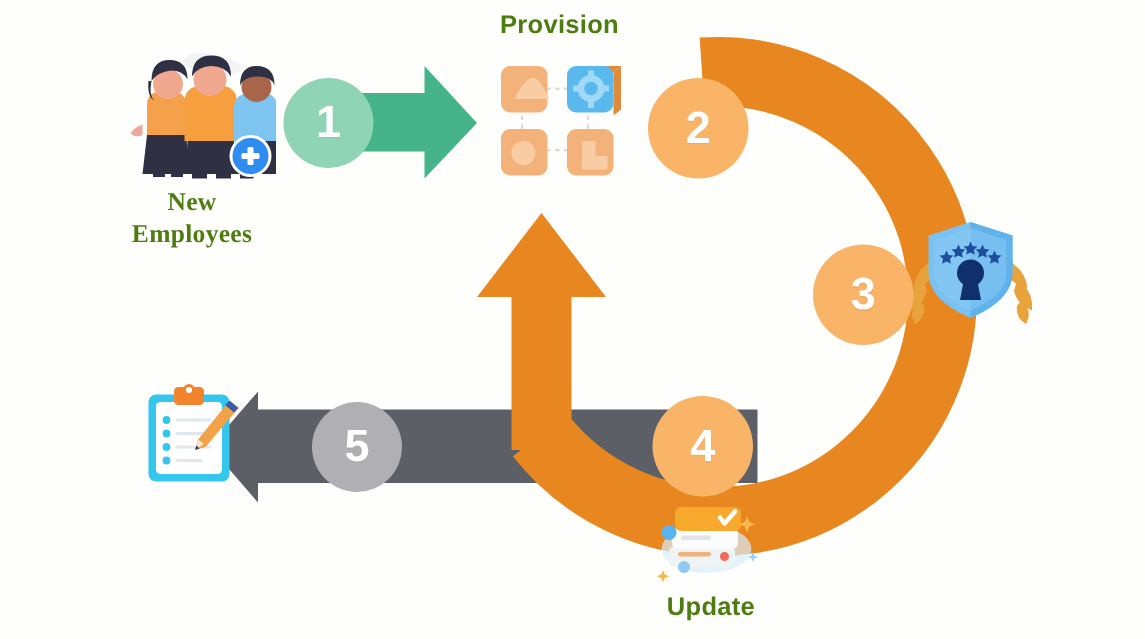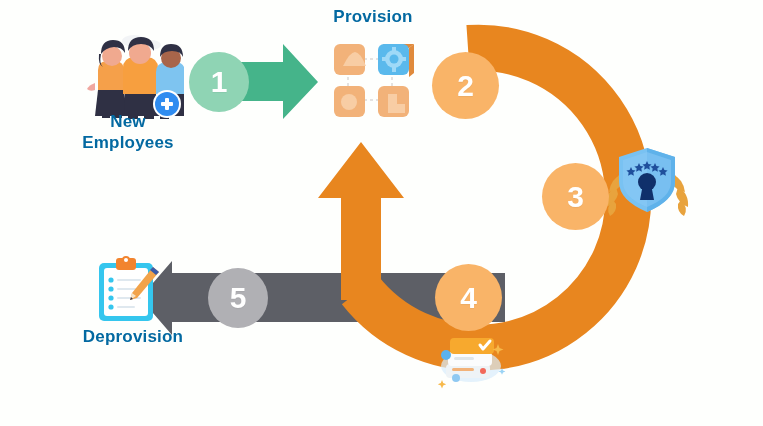--- a/index.html
+++ b/index.html
@@ -10,21 +10,21 @@
   #stage {
     position: relative;
     width: 763px;
     height: 426px;
     background: #fefffd;
     overflow: hidden;
     font-family: "Liberation Sans", sans-serif;
   }
   .lbl {
     position: absolute;
-    color: #0369a1;
+    color: #4d7c0f;
     font-weight: bold;
     font-size: 17px;
     letter-spacing: 0.2px;
     text-align: center;
     line-height: 1.22;
     white-space: pre-line;
     user-select: none;
   }
   .num {
     position: absolute;
@@ -223,22 +223,22 @@
   </div>
 
   <div class="num" style="left:435px; top:264px; width:67px; height:67px; background:#f9b468;">
     <span>4</span>
   </div>
 
   <div class="num" style="left:208px; top:268px; width:60px; height:60px; background:#b0b0b4;">
     <span>5</span>
   </div>
 
-  <div class="lbl" style="left:58px; top:112px; width:140px;">New
+  <div class="lbl" style="left:58px; top:125px; width:140px;font-family:Liberation Serif, serif;">New
 Employees</div>
 
   <div class="lbl" style="left:311px; top:7px; width:124px;">Provision</div>
 
 
-
-  <div class="lbl" style="left:58px; top:327px; width:150px;">Deprovision</div>
+  <div class="lbl" style="left:415px; top:395px; width:118px;">Update</div>
+
 
 </div>
 
 </body></html>

